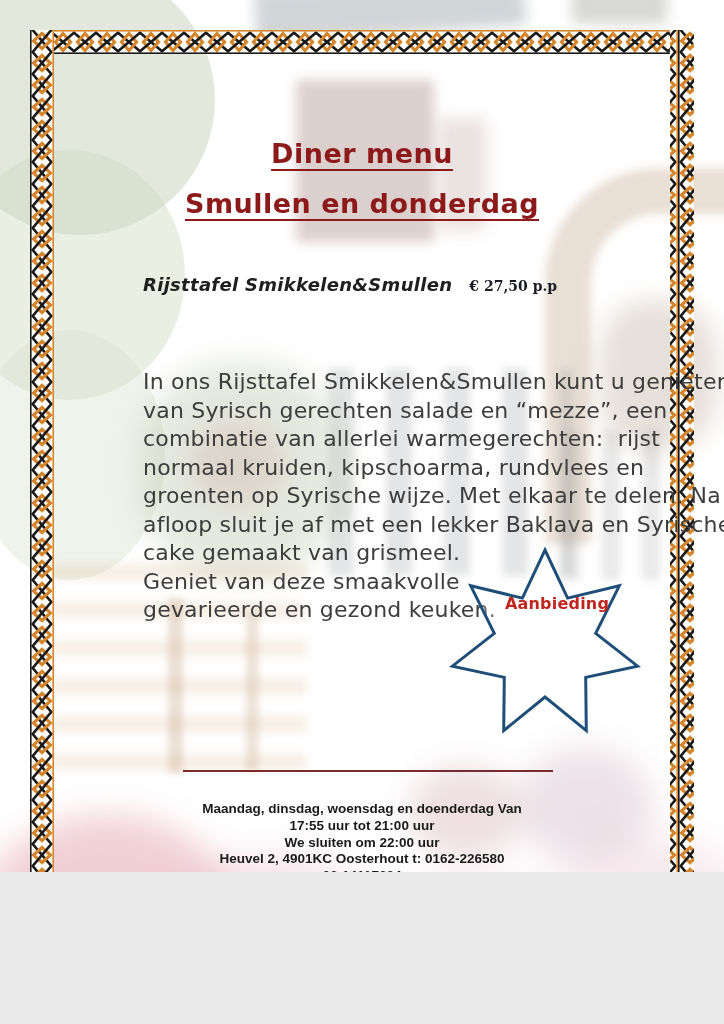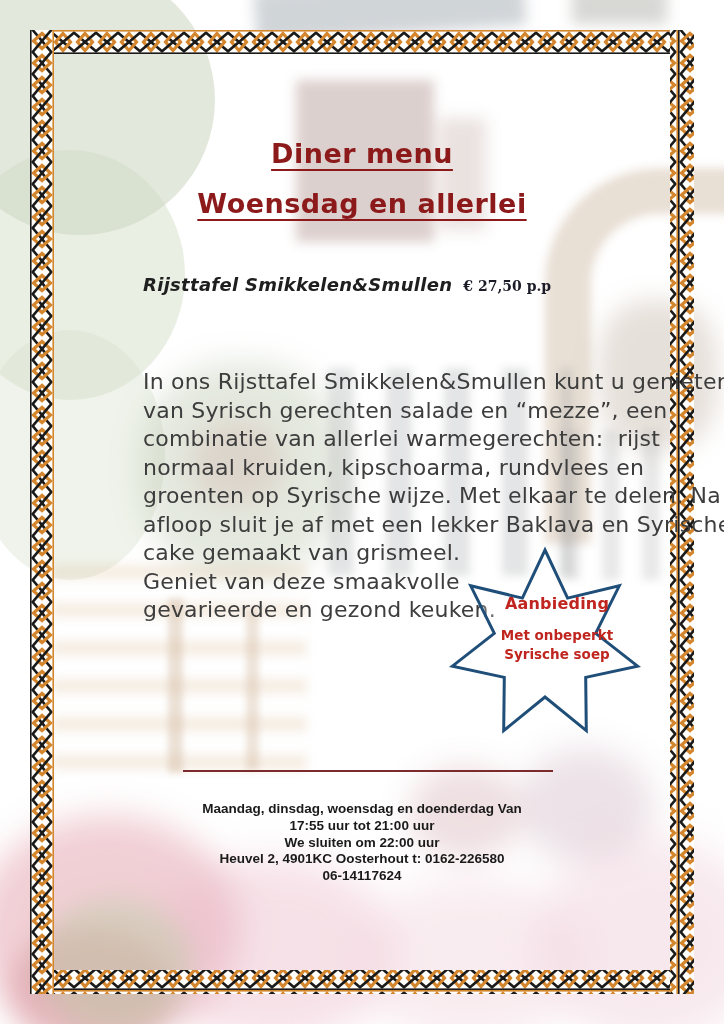--- a/index.html
+++ b/index.html
@@ -1,17 +1,17 @@
 <!DOCTYPE html>
 <html style="--title-red: #8c1a1a; --badge-red: #c0261f; --badge-outline: #1f4e79; --rule-red: #7b2b2b; --border-orange: #d4862e; --border-black: #1a1a1a;"><head>
 <meta charset="utf-8">
 <style>
   html,body{margin:0;padding:0;background:#e9e9e9;}
   .page{
-    position:relative;width:724px;height:1024px;margin:0 auto;
+    position:relative;width:724px;height:872px;margin:0 auto;
     background:#ffffff;overflow:hidden;
     font-family:"DejaVu Sans",sans-serif;
   }
   
   .photo{position:absolute;inset:0;z-index:0;}
   .photo div{position:absolute;}
   .g1{left:-55px;top:-35px;width:270px;height:270px;background:#8fa97a;border-radius:50%;opacity:.5;}
   .g2{left:-45px;top:150px;width:230px;height:250px;background:#a4ba8e;border-radius:50%;opacity:.45;}
   .g3{left:-25px;top:330px;width:190px;height:250px;background:#b2c59e;border-radius:50%;opacity:.4;}
   .roof{left:255px;top:-18px;width:270px;height:52px;background:#50606d;transform:rotate(-4deg);opacity:.5;filter:blur(7px);}
@@ -44,21 +44,21 @@
   .frame{position:absolute;left:30px;top:30px;z-index:1;}
   
   .content{position:absolute;inset:0;z-index:2;}
   .title,.subtitle{
     position:absolute;left:0;right:0;text-align:center;
     color:var(--title-red,#8c1a1a);font-weight:700;font-size:27px;letter-spacing:.5px;
     text-decoration:underline;text-decoration-thickness:2px;text-underline-offset:6px;
   }
   .title{top:138px;}
   .subtitle{top:188px;}
-  .dish-row{position:absolute;left:143px;top:274px;display:flex;align-items:baseline;gap:11px;}
+  .dish-row{position:absolute;left:143px;top:274px;display:flex;align-items:baseline;gap:17px;}
   .dish-name{font-size:18px;font-weight:700;font-style:italic;color:#1f1f1f;letter-spacing:.3px;}
   .dish-price{font-family:"DejaVu Serif",serif;font-size:14px;font-weight:700;color:#1c1c28;}
   .tagline{position:absolute;left:143px;top:312px;font-size:17px;color:#3d3d3d;letter-spacing:.2px;}
   .body-text{
     position:absolute;left:143px;top:368px;width:470px;
     font-size:22px;line-height:28.5px;color:#3d3d3d;letter-spacing:.2px;
     white-space:pre;
   }
   .star-svg{position:absolute;left:440px;top:540px;}
   .badge-text{position:absolute;left:474px;top:594px;width:166px;text-align:center;}
@@ -125,21 +125,21 @@
     </defs>
     <rect x="0" y="0" width="664" height="24" fill="url(#kH)"></rect>
     <rect x="0" y="940" width="664" height="24" fill="url(#kH)"></rect>
     <rect x="0" y="0" width="24" height="964" fill="url(#kV)"></rect>
     <rect x="640" y="0" width="24" height="964" fill="url(#kV)"></rect>
   </svg>
 
   <div class="content">
 
     <div class="title">Diner menu</div>
-    <div class="subtitle">Woensdag en allerlei</div>
+    <div class="subtitle">Smullen en donderdag</div>
 
     <div class="dish-row">
       <span class="dish-name">Rijsttafel Smikkelen&amp;Smullen</span>
       <span class="dish-price">€ 27,50 p.p</span>
     </div>
 
 
     <div class="body-text">In ons Rijsttafel Smikkelen&amp;Smullen kunt u genieten
 van Syrisch gerechten salade en “mezze”, een
 combinatie van allerlei warmegerechten:  rijst
@@ -149,22 +149,20 @@
 cake gemaakt van grismeel.
 Geniet van deze smaakvolle
 gevarieerde en gezond keuken.</div>
 
     <svg class="star-svg" width="210" height="210" viewBox="440 540 210 210" aria-hidden="true">
       <polygon points="545,550 567.6,598.1 619.3,585.8 595.7,633.4 637.6,666.1 585.7,677.4 586.3,730.6 545,697 503.7,730.6 504.3,677.4 452.4,666.1 494.3,633.4 470.7,585.8 522.4,598.1" fill="rgba(255,255,255,0.25)" stroke="#1f4e79" stroke-width="3" stroke-linejoin="miter"></polygon>
     </svg>
 
     <div class="badge-text">
       <div class="badge-title">Aanbieding</div>
-      <div class="badge-lines">Met onbeperkt
-Syrische soep</div>
     </div>
 
     <div class="rule"></div>
 
     <div class="footer">Maandag, dinsdag, woensdag en doenderdag Van
 17:55 uur tot 21:00 uur
 We sluiten om 22:00 uur
 Heuvel 2, 4901KC Oosterhout t: 0162-226580
 06-14117624</div>
 

